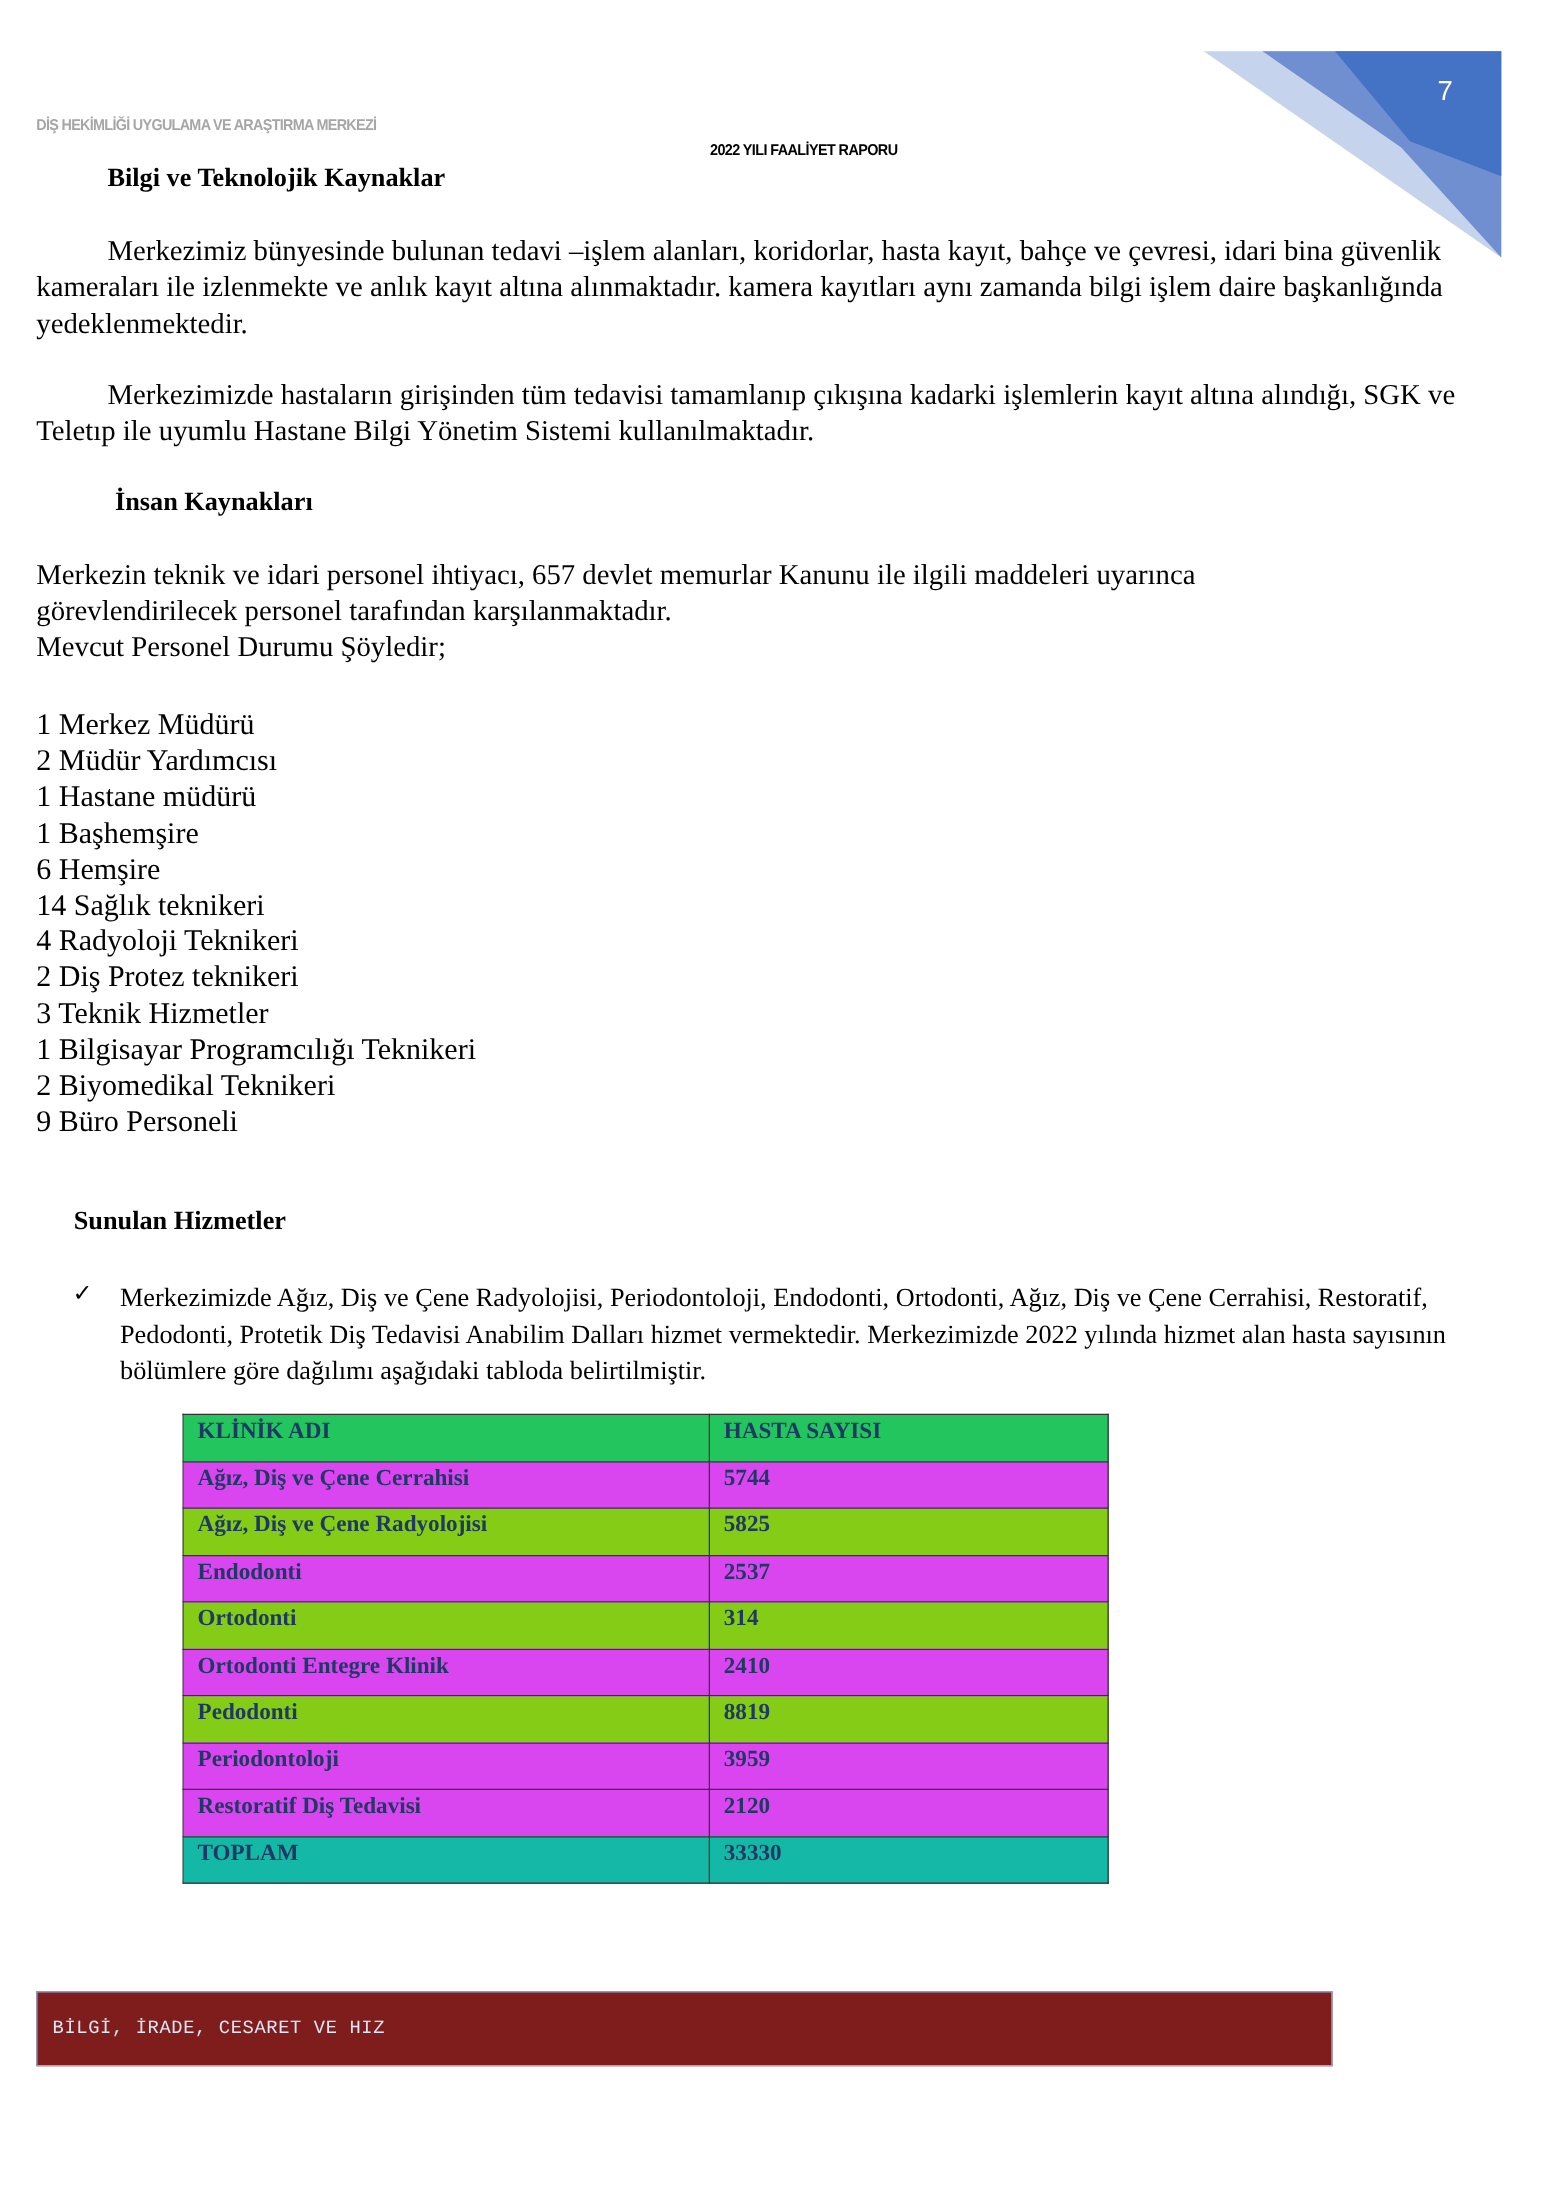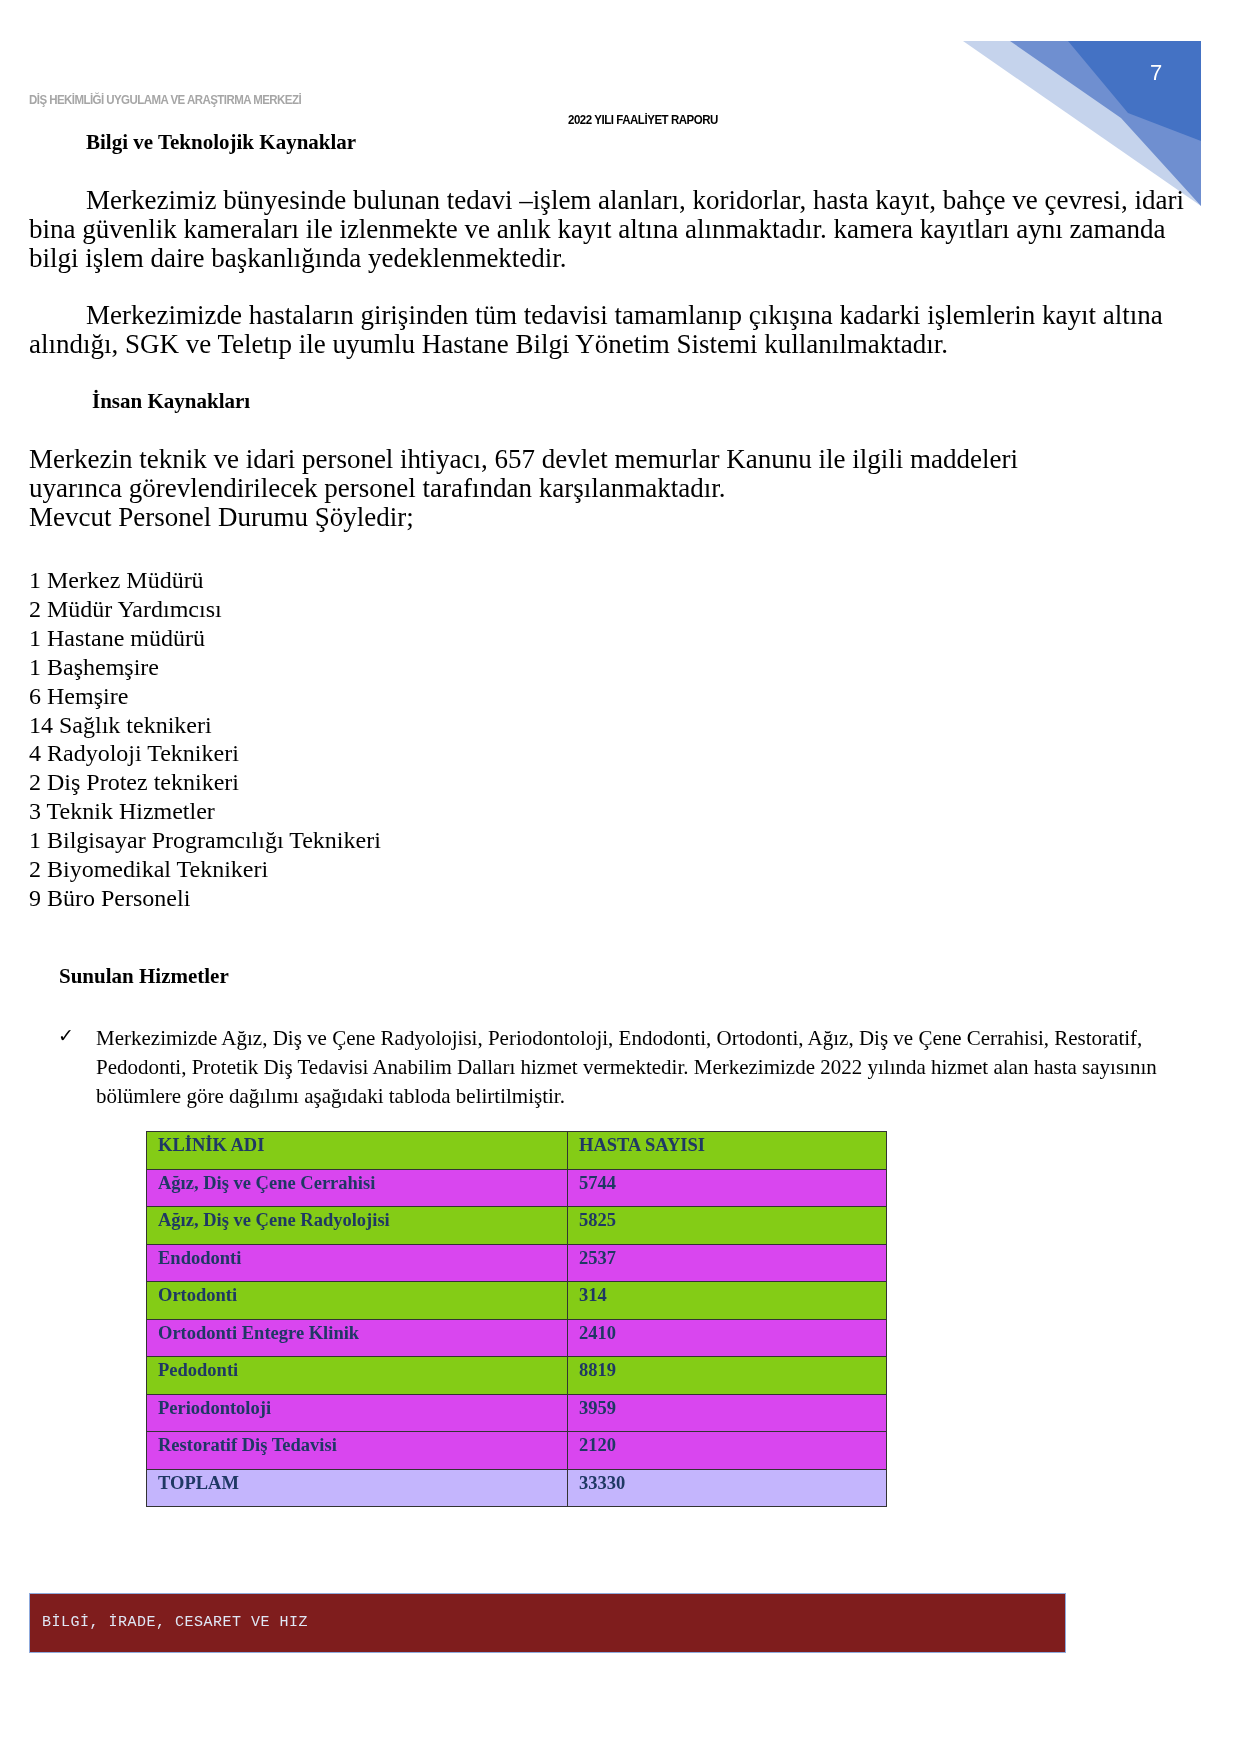--- a/index.html
+++ b/index.html
@@ -6,37 +6,37 @@
     html, body { width: 1240px; height: 1755px; background: #ffffff; }
     body { position: relative; overflow: hidden; font-family: "Liberation Serif", serif; color: #000; }
 
     .corner { position: absolute; left: 963px; top: 40px; width: 240px; height: 168px; }
     .page-num { position: absolute; left: 1150px; top: 60px; font-family: "Liberation Sans", sans-serif; font-size: 22px; color: #ffffff; }
 
     .hdr-org { position: absolute; left: 29px; top: 93px; font-family: "Liberation Sans", sans-serif; font-weight: bold; font-size: 12.5px; color: #a6a6a6; letter-spacing: -0.6px; transform: scaleX(0.92); transform-origin: left; }
     .hdr-report { position: absolute; left: 568px; top: 113px; font-family: "Liberation Sans", sans-serif; font-weight: bold; font-size: 12.5px; color: #000; letter-spacing: -0.5px; transform: scaleX(0.92); transform-origin: left; }
 
     .h { position: absolute; font-weight: bold; font-size: 21px; }
-    .p { position: absolute; left: 29px; width: 1180px; font-size: 27px; line-height: 29px; font-family: Liberation Serif, serif; }
+    .p { position: absolute; left: 29px; width: 1180px; font-size: 23px; line-height: 29px; font-family: Liberation Serif, serif; }
     .indent { text-indent: 57px; }
 
     .staff { position: absolute; left: 29px; top: 566px; font-size: 24px; line-height: 28.9px; }
     .staff div { white-space: nowrap; }
 
     .bullet-wrap { position: absolute; left: 58px; top: 1024px; width: 1100px; }
     .check { position: absolute; left: 0; top: 0; font-family: "DejaVu Sans", sans-serif; font-size: 19px; }
     .bullet-text { margin-left: 38px; font-size: 21px; line-height: 29px; }
 
     table.clinic { position: absolute; left: 146px; top: 1131px; width: 741px; border-collapse: collapse; font-family: "Liberation Serif", serif; font-weight: bold; font-size: 18.5px; color: #1f3864; }
     table.clinic td { border: 1.5px solid #333333; height: 37.5px; padding: 0 11px; vertical-align: top; padding-top: 3px; }
     table.clinic td.c1 { width: 421px; }
-    table.clinic tr.head td { background: #84cc16; }
+    table.clinic tr.head td { background: #22c55e; }
     table.clinic tr.alt td { background: #84cc16; }
     table.clinic tr.plain td { background: #d946ef; }
-    table.clinic tr.total td { background: #c4b5fd; }
+    table.clinic tr.total td { background: #14b8a6; }
 
     .footer { position: absolute; left: 29px; top: 1593px; width: 1037px; height: 60px; background: #7f1d1d; border: 1px solid #8faadc; }
     .footer-text { position: absolute; left: 12px; top: 20px; font-family: "Liberation Mono", monospace; font-size: 15px; color: #dfe7f5; letter-spacing: 0.5px; }
   </style>
 </head>
 <body>
 
 <svg class="corner" viewBox="0 0 240 168" width="240" height="168">
   <polygon points="0,1 238,1 238,166" fill="#c5d3ec"></polygon>
   <polygon points="47,1 238,1 238,166 158,78" fill="#6f8fd0"></polygon>

